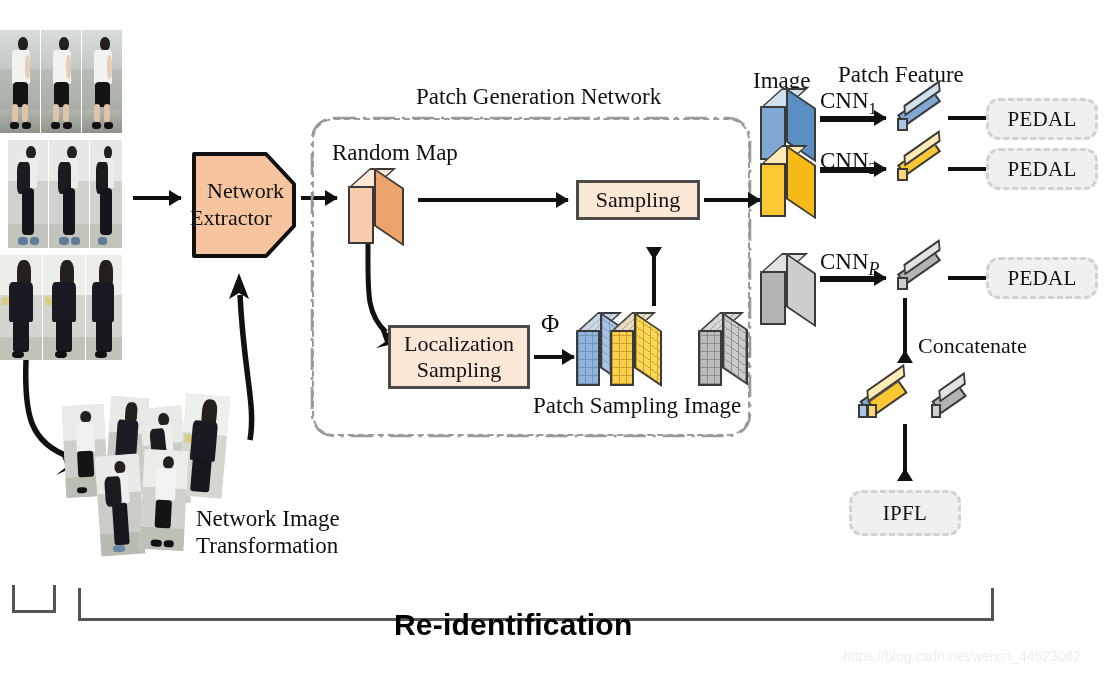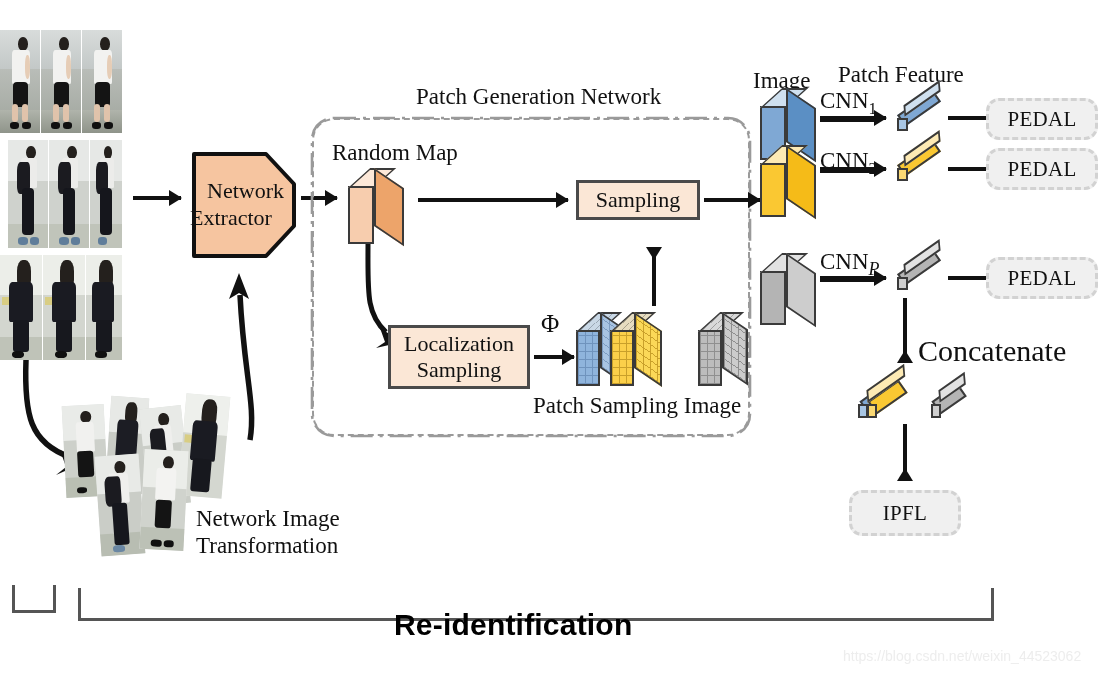--- a/index.html
+++ b/index.html
@@ -423,21 +423,21 @@
   <div class="bt" style="left:9px;top:6px;width:44px;height:10px;background:#e2e2e2;
        transform-origin:left center;transform:rotate(-35deg) skewX(-30deg);"></div>
   <div class="be" style="left:2px;top:18px;width:11px;height:13px;background:#cfcfcf;"></div>
 </div>
 <div class="arw" style="left:948px;top:276px;width:62px;"></div>
 <div class="capsule" style="left:986px;top:257px;width:112px;height:42px;">
   <span>PEDAL</span>
 </div>
 
 <div class="arwd" style="left:903px;top:298px;height:64px;"></div>
-<div class="lbl" style="left:918px;top:334px;font-size:30px;">Concatenate</div>
+<div class="lbl" style="left:918px;top:334px;font-size:22px;">Concatenate</div>
 
 <div class="abs" style="left:856px;top:376px;width:110px;height:46px;">
   <div class="dbar" style="left:0;top:4px;width:56px;height:40px;">
     <div class="bf" style="left:8px;top:20px;width:12px;height:16px;background:#7fa8d4;
          transform-origin:left center;transform:rotate(-35deg);"></div>
     <div class="bf" style="left:16px;top:20px;width:38px;height:16px;background:#fac832;
          transform-origin:left center;transform:rotate(-35deg);"></div>
     <div class="bt" style="left:11px;top:11px;width:46px;height:11px;background:#fdeab4;
          transform-origin:left center;transform:rotate(-35deg) skewX(-30deg);"></div>
     <div class="be" style="left:2px;top:24px;width:10px;height:14px;background:#a8c6e4;"></div>

